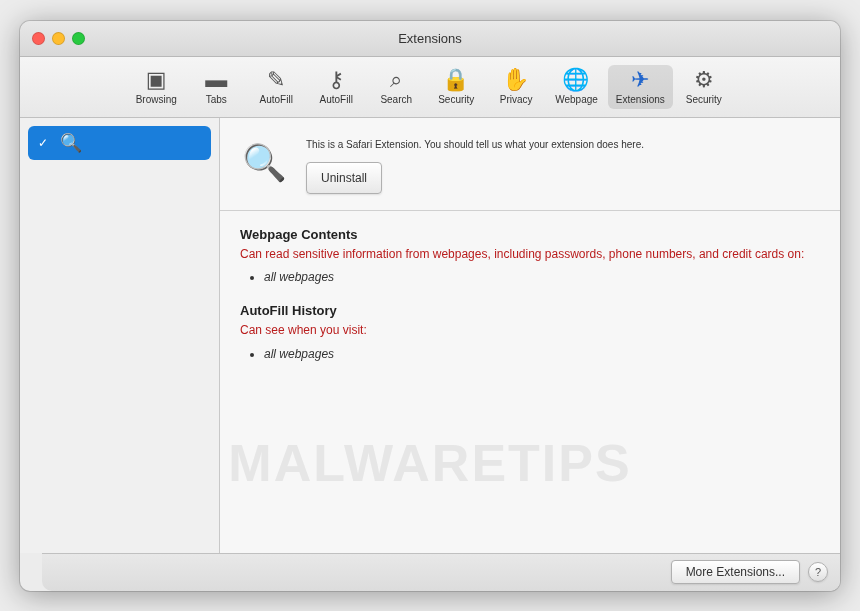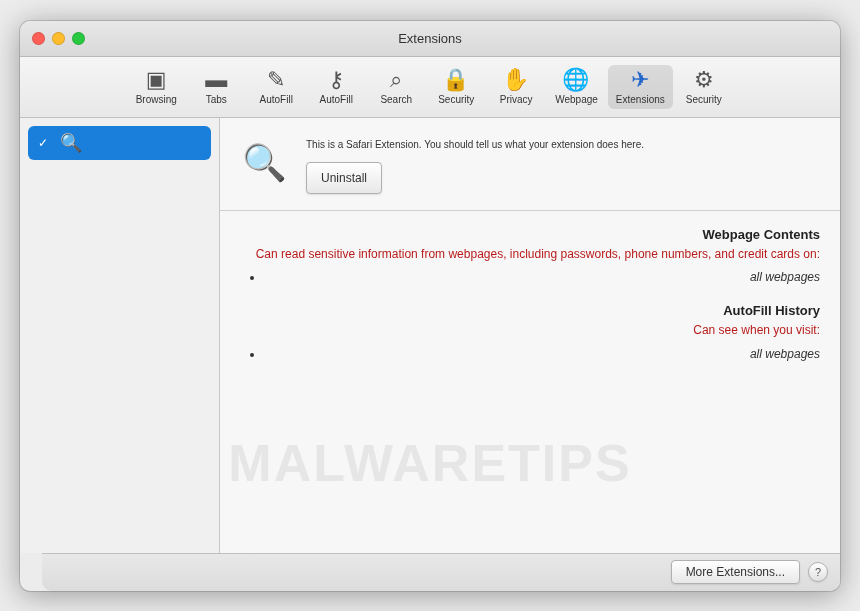--- a/index.html
+++ b/index.html
@@ -187,21 +187,20 @@
       font-size: 12px;
       color: #333;
       cursor: pointer;
       box-shadow: 0 1px 2px rgba(0,0,0,0.1);
     }
 
     .extension-body {
       padding: 16px 20px;
       flex: 1;
       overflow-y: auto;
-      text-align: right;
     }
 
     .permission-section {
       margin-bottom: 16px;
     }
 
     .permission-title {
       font-size: 13px;
       font-weight: bold;
       color: #222;

